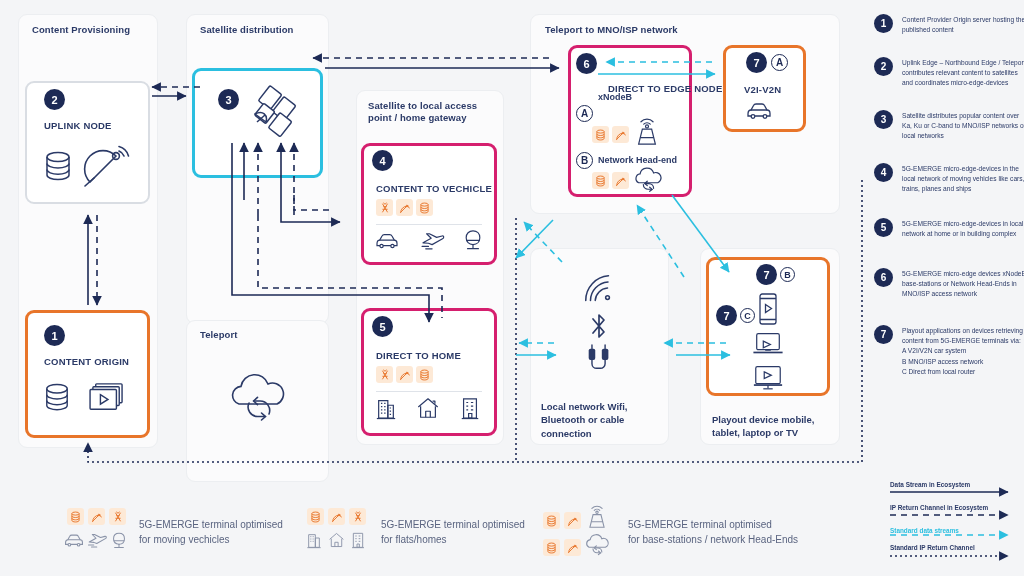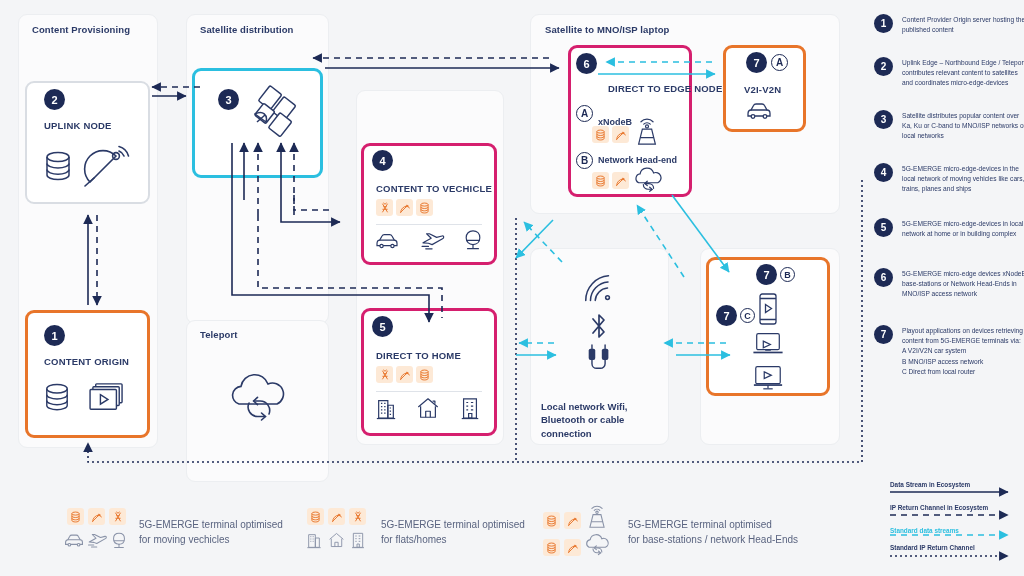--- a/index.html
+++ b/index.html
@@ -94,23 +94,25 @@
 <div class="group" style="left:18px; top:14px; width:140px; height:434px;"></div>
 <div class="group-title" style="left:32px; top:24px; width:120px;">Content Provisioning</div>
 
 <div class="group" style="left:186px; top:14px; width:143px; height:310px;"></div>
 <div class="group-title" style="left:200px; top:24px; width:130px;">Satellite distribution</div>
 
 <div class="group" style="left:186px; top:320px; width:143px; height:162px;"></div>
 <div class="group-title" style="left:200px; top:329px;">Teleport</div>
 
 <div class="group" style="left:356px; top:90px; width:148px; height:355px;"></div>
+<div class="group-title" style="left:368px; top:100px; width:128px; white-space:pre-line;">Satellite to local access
+point / home gateway</div>
 
 <div class="group" style="left:530px; top:14px; width:310px; height:200px;"></div>
-<div class="group-title" style="left:545px; top:24px;">Satellite to MNO/ISP laptop</div>
+<div class="group-title" style="left:545px; top:24px;">Teleport to MNO/ISP network</div>
 
 <div class="group" style="left:530px; top:248px; width:139px; height:197px;"></div>
 <div class="group" style="left:700px; top:248px; width:140px; height:197px;"></div>
 
 <div class="card grey" style="left:25px; top:81px; width:125px; height:123px;"></div>
 <div class="badge" style="left:44px; top:89px;">2</div>
 <div class="card-title" style="left:44px; top:120px;">UPLINK NODE</div>
 <div class="plainico" style="left:44px; top:150px;">
   <svg width="28" height="34" viewBox="0 0 28 34">
         <g fill="none" stroke="#2b3a67" stroke-width="1.5">
@@ -307,21 +309,21 @@
           <path d="M3 24.5 h18"></path>
         </g>
       </svg>
 </div>
 
 <div class="card pink" style="left:568px; top:45px; width:124px; height:152px;"></div>
 <div class="badge" style="left:576px; top:53px;">6</div>
 <div class="card-title" style="left:576px; top:83px;margin-left:32px;">DIRECT TO EDGE NODE</div>
 
 <div class="letter big" style="left:576px; top:105px;">A</div>
-<div class="sub-label" style="left:598px; top:117px;">xNodeB</div>
+<div class="sub-label" style="left:598px; top:92px;">xNodeB</div>
 <div class="tico" style="left:592px; top:126px;">
   <svg width="11" height="12" viewBox="0 0 12 14">
         <g fill="none" stroke="#e8752a" stroke-width="1.1">
   <ellipse cx="6" cy="3" rx="4.2" ry="1.8"></ellipse>
           <path d="M1.8 3v8c0 1 1.9 1.8 4.2 1.8s4.2-.8 4.2-1.8V3"></path>
   <path d="M1.8 5.8c0 1 1.9 1.8 4.2 1.8s4.2-.8 4.2-1.8"></path>
   <path d="M1.8 8.5c0 1 1.9 1.8 4.2 1.8s4.2-.8 4.2-1.8"></path>
         </g>
       </svg>
 </div>
@@ -453,20 +455,22 @@
   <svg width="32" height="28" viewBox="0 0 34 28">
         <g fill="none" stroke="#2b3a67" stroke-width="1.3">
   <rect x="4" y="2" width="26" height="18" rx="1.6"></rect>
   <path d="M13 7.5 L20.5 11 L13 14.5 Z"></path>
   <path d="M2 21.5 h30" stroke-width="1.8"></path>
           <path d="M17 21.5 v3.5"></path>
           <path d="M12 25.5 h10"></path>
         </g>
       </svg>
 </div>
+<div class="panel-caption" style="left:712px; top:413px; white-space:pre-line;">Playout device mobile,
+tablet, laptop or TV</div>
 
 <svg class="overlay">
   <defs>
     <marker id="aNavy" markerWidth="7" markerHeight="7" refX="5.6" refY="3" orient="auto">
       <path d="M0,0 L6,3 L0,6 z" fill="#1d2a55"></path>
     </marker>
     <marker id="aCyan" markerWidth="7" markerHeight="7" refX="5.6" refY="3" orient="auto">
       <path d="M0,0 L6,3 L0,6 z" fill="#2bbfe0"></path>
     </marker>
     <marker id="aOrangeUp" markerWidth="7" markerHeight="7" refX="5.6" refY="3" orient="auto">

